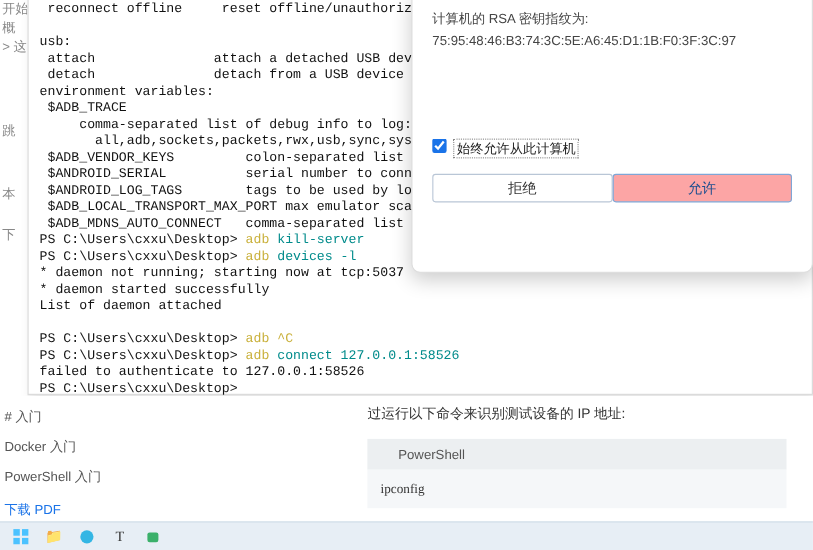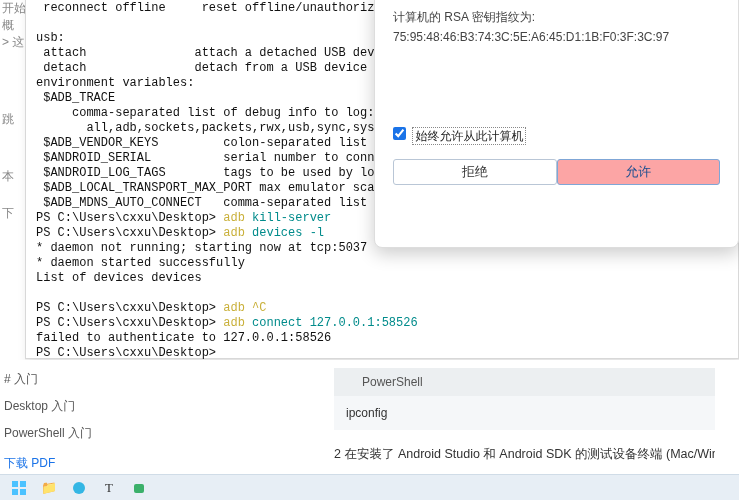--- a/index.html
+++ b/index.html
@@ -51,21 +51,21 @@
   }
   .doc-left .item { padding: 5px 4px; color: #555; }
   .doc-left .dl { color: #1a73e8; padding: 8px 4px; }
 
   .doc-right {
     position: absolute; left: 310px; top: 360px; width: 429px; height: 120px;
     background: #fff; font-size: 12.5px; color: #333; padding: 8px 24px 0;
   }
   .doc-right .lead { margin-bottom: 14px; }
   .code-head { background: #eceff1; padding: 7px 28px; font-size: 12px; color: #555; }
-  .code-body { background: #f5f7f9; padding: 10px 12px; font-family: Liberation Sans, sans-serif; font-size: 12px; }
+  .code-body { background: #f5f7f9; padding: 10px 12px; font-family: Liberation Serif, serif; font-size: 12px; }
   .doc-right .step { margin-top: 16px; font-size: 12.5px; color: #333; white-space: nowrap; overflow: hidden; }
 
   
   .taskbar {
     position: absolute; left: 0; bottom: 0; width: 739px; height: 26px;
     background: #e7eef5; border-top: 1px solid #d0dce7; display: flex; align-items: center; padding: 0 4px;
   }
   .tb-icon { width: 26px; height: 20px; margin: 0 2px; display: flex; align-items: center; justify-content: center; font-size: 13px; }
 </style>
 </head>
@@ -97,21 +97,21 @@
 <span>       all,adb,sockets,packets,rwx,usb,sync,sysdeps,t</span>
 <span> $ADB_VENDOR_KEYS         colon-separated list of k</span>
 <span> $ANDROID_SERIAL          serial number to connect </span>
 <span> $ANDROID_LOG_TAGS        tags to be used by logcat</span>
 <span> $ADB_LOCAL_TRANSPORT_MAX_PORT max emulator scan po</span>
 <span> $ADB_MDNS_AUTO_CONNECT   comma-separated list of m</span>
 <span>PS C:\Users\cxxu\Desktop&gt;</span> <span class="yellow">adb</span> <span class="cyan">kill-server</span>
 <span>PS C:\Users\cxxu\Desktop&gt;</span> <span class="yellow">adb</span> <span class="cyan">devices -l</span>
 <span>* daemon not running; starting now at tcp:5037</span>
 <span>* daemon started successfully</span>
-<span>List of devices devices</span>
+<span>List of daemon attached</span>
 
 <span>PS C:\Users\cxxu\Desktop&gt;</span> <span class="yellow">adb</span> <span class="yellow">^C</span>
 <span>PS C:\Users\cxxu\Desktop&gt;</span> <span class="yellow">adb</span> <span class="cyan">connect 127.0.0.1:58526</span>
 <span>failed to authenticate to 127.0.0.1:58526</span>
 <span>PS C:\Users\cxxu\Desktop&gt;</span></pre>
   </div>
 
   <div class="dialog">
     <div class="dlg-sub">计算机的 RSA 密钥指纹为:</div>
     <div class="dlg-fp">75:95:48:46:B3:74:3C:5E:A6:45:D1:1B:F0:3F:3C:97</div>
@@ -120,26 +120,27 @@
       <label>始终允许从此计算机</label>
     </div>
     <div class="dlg-btns">
       <button class="dlg-btn">拒绝</button>
       <button class="dlg-btn primary">允许</button>
     </div>
   </div>
 
   <div class="doc-left">
     <div class="item"># 入门</div>
-    <div class="item">Desktop 入门</div>
+    <div class="item">Docker 入门</div>
     <div class="item">PowerShell 入门</div>
     <div class="dl">下载 PDF</div>
   </div>
 
   <div class="doc-right">
+    <div class="lead">过运行以下命令来识别测试设备的 IP 地址:</div>
     <div class="code-head">PowerShell</div>
     <div class="code-body">ipconfig</div>
     <div class="step">2  在安装了 Android Studio 和 Android SDK 的测试设备终端 (Mac/Window</div>
   </div>
 
   <div class="taskbar">
     <div class="tb-icon">
         <svg width="14" height="14">
           <rect width="6" height="6" fill="#4cc2ff"></rect>
           <rect x="8" width="6" height="6" fill="#4cc2ff"></rect>

